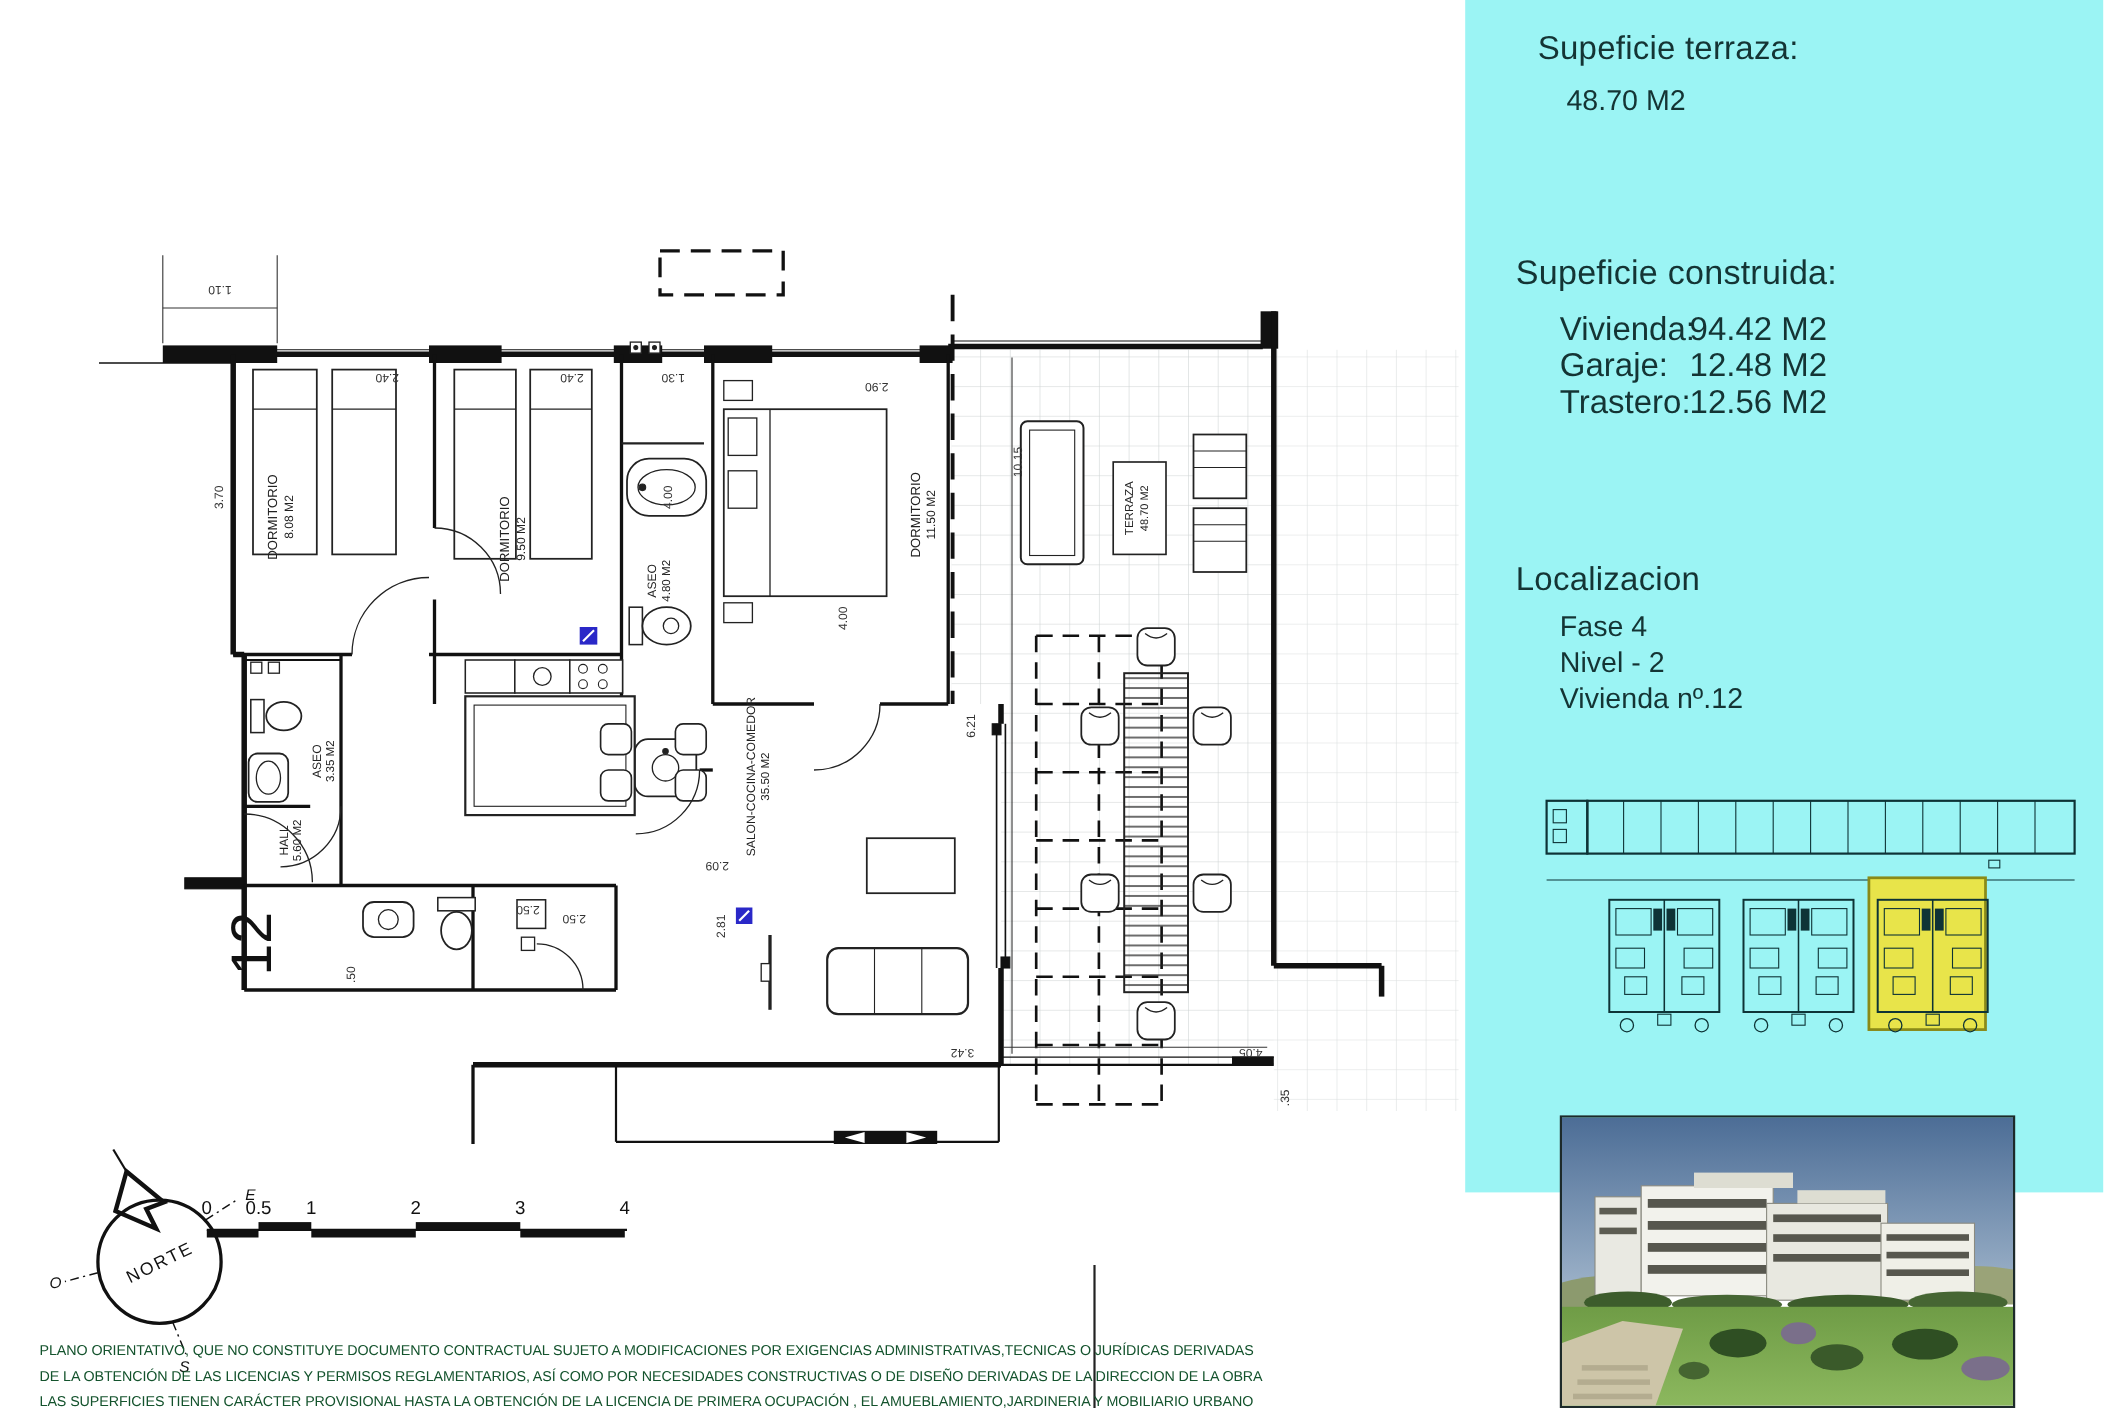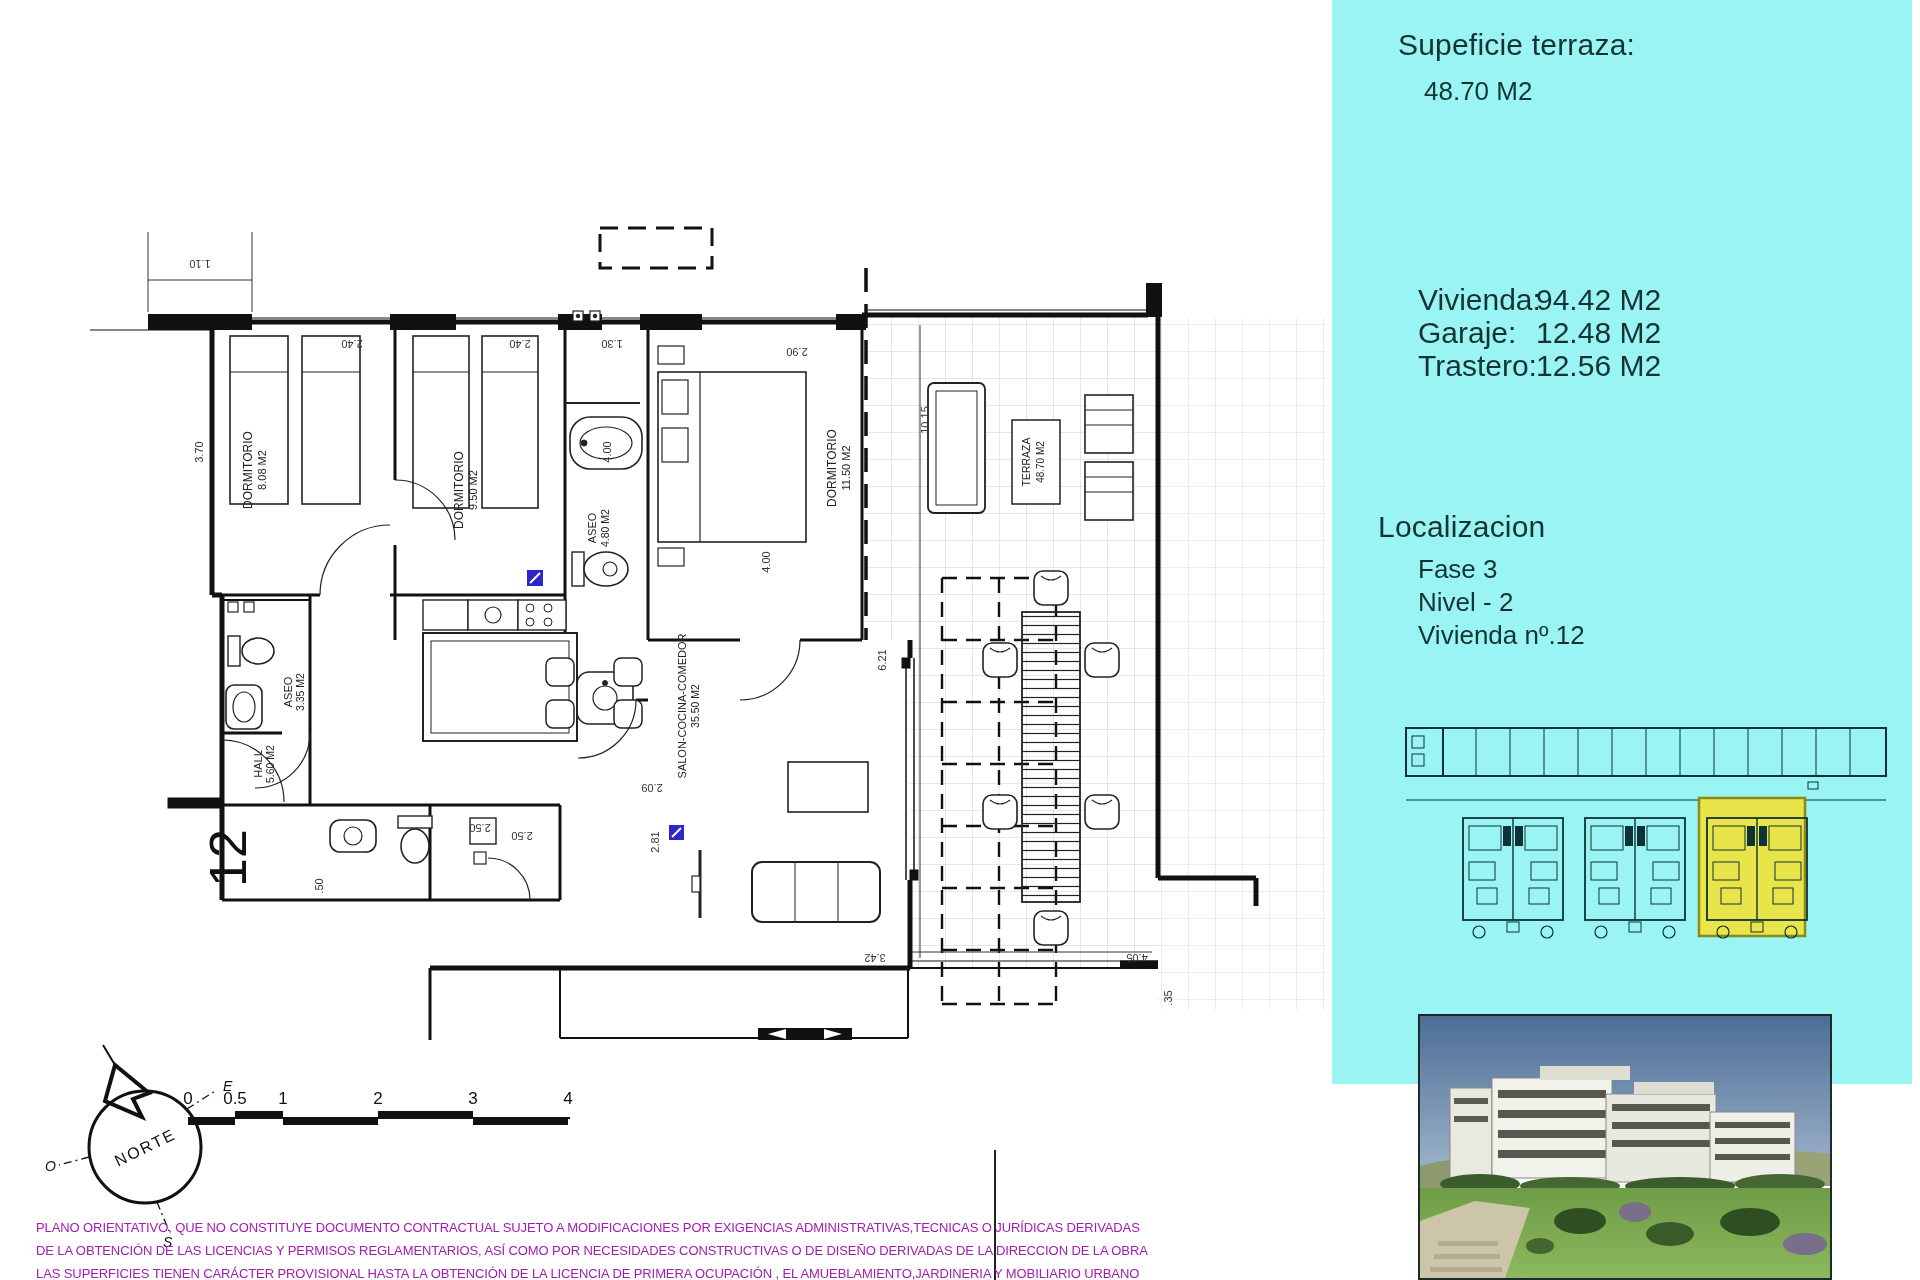--- a/index.html
+++ b/index.html
@@ -8,21 +8,21 @@
   svg text{font-family:"Liberation Sans",sans-serif;}
   
   #panel{position:absolute;left:1332px;top:0;width:580px;height:1084px;background:#9BF4F4;}
   .p-head{position:absolute;color:#143434;font-size:30px;letter-spacing:0.2px;}
   .p-val{position:absolute;color:#143434;font-size:26px;}
   .row{position:absolute;color:#143434;font-size:30px;display:flex;}
   .row .lbl{width:118px;}
   
   #photo{position:absolute;left:1418px;top:1014px;width:414px;height:266px;border:2px solid #1d2a2a;box-sizing:border-box;}
   
-  .disc{position:absolute;left:36px;width:985px;color:#a21caf;font-size:13px;letter-spacing:-0.1px;white-space:nowrap;}
+  .disc{position:absolute;left:36px;width:985px;color:#14532d;font-size:13px;letter-spacing:-0.1px;white-space:nowrap;}
 </style>
 </head>
 <body>
 
 <div id="page">
 
   <svg width="1330" height="1280" viewBox="0 0 1330 1280" style="position:absolute;left:0;top:0;">
     <defs>
       <pattern id="tile" width="27" height="27" patternUnits="userSpaceOnUse">
         <path d="M27 0H0V27" fill="none" stroke="#cdd2d2" stroke-width="1"></path>
@@ -324,35 +324,36 @@
 
   <div class="disc" style="top:1220px;">PLANO ORIENTATIVO, QUE NO CONSTITUYE DOCUMENTO CONTRACTUAL SUJETO A MODIFICACIONES POR EXIGENCIAS ADMINISTRATIVAS,TECNICAS O JURÍDICAS DERIVADAS</div>
   <div class="disc" style="top:1243px;">DE LA OBTENCIÓN DE LAS LICENCIAS Y PERMISOS REGLAMENTARIOS, ASÍ COMO POR NECESIDADES CONSTRUCTIVAS  O DE DISEÑO DERIVADAS DE LA DIRECCION DE LA OBRA</div>
   <div class="disc" style="top:1266px;">LAS SUPERFICIES TIENEN CARÁCTER PROVISIONAL HASTA LA OBTENCIÓN DE LA LICENCIA DE PRIMERA OCUPACIÓN , EL AMUEBLAMIENTO,JARDINERIA Y MOBILIARIO URBANO</div>
 
   <div id="panel">
 
     <div class="p-head" style="left:66px;top:28px;">Supeficie terraza:</div>
     <div class="p-val" style="left:92px;top:76px;">48.70 M2</div>
 
+    <div class="p-head" style="left:46px;top:230px;font-size:31px;">Supeficie construida:</div>
     <div class="row" style="left:86px;top:283px;">
       <span class="lbl">Vivienda:</span>
       <span>94.42 M2</span>
     </div>
     <div class="row" style="left:86px;top:316px;">
       <span class="lbl">Garaje:</span>
       <span>12.48 M2</span>
     </div>
     <div class="row" style="left:86px;top:349px;justify-content:space-between;">
       <span class="lbl">Trastero:</span>
       <span>12.56 M2</span>
     </div>
 
     <div class="p-head" style="left:46px;top:510px;">Localizacion</div>
-    <div class="p-val" style="left:86px;top:554px;">Fase 3</div>
+    <div class="p-val" style="left:86px;top:554px;">Fase 4</div>
     <div class="p-val" style="left:86px;top:587px;">Nivel - 2</div>
     <div class="p-val" style="left:86px;top:620px;text-align:center;">Vivienda nº.12</div>
 
     <svg width="520" height="290" viewBox="0 0 520 290" style="position:absolute;left:56px;top:722px;">
       <defs>
         <g id="unit" stroke="#0e3336" fill="none">
           <rect x="0" y="0" width="100" height="102" stroke-width="1.8"></rect>
           <line x1="50" y1="0" x2="50" y2="102" stroke-width="1.4"></line>
           <rect x="6" y="8" width="32" height="24" stroke-width="1"></rect>
           <rect x="62" y="8" width="32" height="24" stroke-width="1"></rect>

